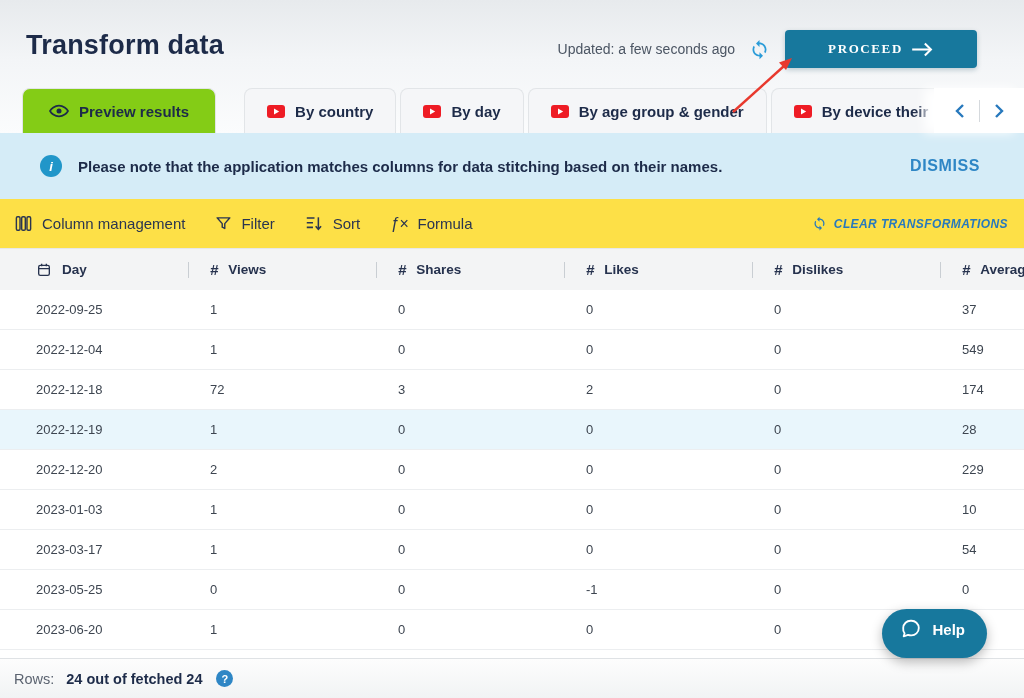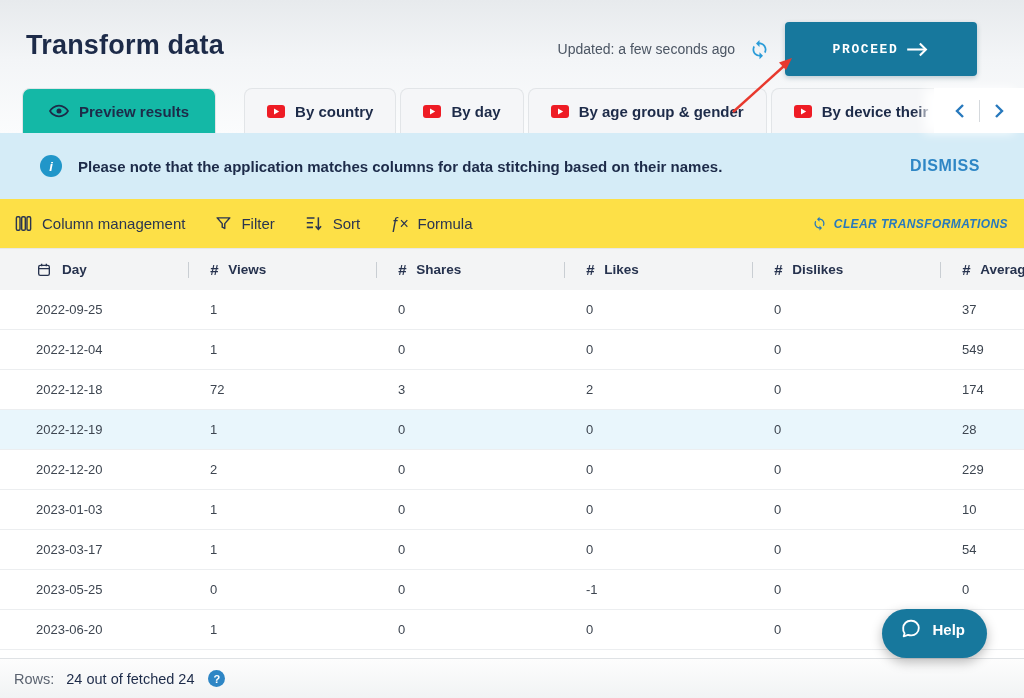--- a/index.html
+++ b/index.html
@@ -17,38 +17,38 @@
     position:absolute; left:26px; top:30px;
     font-size:27px; font-weight:800; letter-spacing:.2px; color:var(--title-text,#1d2b49);
   }
   .header-right {
     position:absolute; top:30px; right:47px; height:38px;
     display:flex; align-items:center; gap:14px;
   }
   .updated-text { font-size:14px; color:#4b5563; }
   .refresh-btn { width:22px; height:22px; cursor:pointer; display:flex; align-items:center; }
   .proceed-btn {
-    width:192px; height:54px; border:none; border-radius:4px; cursor:pointer;
+    width:192px; height:38px; border:none; border-radius:4px; cursor:pointer;
     background:var(--accent,#17789d); color:#fff;
     display:flex; align-items:center; justify-content:center; gap:8px;
-    font-family:Liberation Mono, monospace; font-size:13px; font-weight:700; letter-spacing:1.6px;
+    font-family:Liberation Serif, serif; font-size:13px; font-weight:700; letter-spacing:1.6px;
     box-shadow:0 2px 5px rgba(20,70,95,.25);
   }
   
   .tabs-row {
     position:absolute; top:88px; left:22px; right:0; height:45px;
     display:flex; align-items:stretch;
   }
   .tab {
     display:flex; align-items:center; gap:10px; padding:0 22px;
     font-size:15px; font-weight:700; color:#1d2b49; white-space:nowrap;
     background:#f5f6f8; border:1px solid #e2e5e8; border-bottom:none;
     border-radius:8px 8px 0 0; margin-right:4px; cursor:pointer;
   }
-  .tab.active { background:#14b8a6; padding:0 26px; }
+  .tab.active { background:#84cc16; padding:0 26px; }
   .tab-divider { width:1px; height:26px; background:#d5d9dd; align-self:center; margin:0 14px 0 10px; }
   .tab-scroller {
     position:absolute; right:0; top:88px; width:90px; height:45px; background:#fff;
     display:flex; align-items:center; justify-content:center; z-index:3;
     box-shadow:-10px 0 10px rgba(255,255,255,.95);
   }
   .tab-scroll-btn { width:38px; height:30px; display:flex; align-items:center; justify-content:center; cursor:pointer; background:none; border:none; }
   .scroller-divider { width:1px; height:22px; background:#d5d9dd; }
   
   .banner {
@@ -103,21 +103,21 @@
   }
   .tcell.first { padding-left:36px; }
   
   .footer {
     position:absolute; left:0; right:0; bottom:0; height:40px;
     background:linear-gradient(180deg,#fdfdfd,#f1f3f4);
     border-top:1px solid #dfe2e5; display:flex; align-items:center;
     padding-left:14px; gap:12px; z-index:4;
   }
   .rows-label { font-size:14.5px; color:#5b6370; }
-  .rows-value { font-size:14.5px; font-weight:400; color:#1d2b49; }
+  .rows-value { font-size:14.5px; font-weight:700; color:#1d2b49; }
   .question-icon {
     width:17px; height:17px; border-radius:50%; background:#2e86c5; color:#fff;
     font-size:11px; font-weight:700; display:flex; align-items:center; justify-content:center;
     cursor:pointer; margin-left:2px;
   }
   
   .help-btn {
     position:absolute; right:37px; bottom:40px; height:49px; padding:0 22px 9px 18px;
     border:none; border-radius:26px; background:var(--accent,#17789d); color:#fff;
     display:flex; align-items:center; gap:10px; cursor:pointer; z-index:6;

